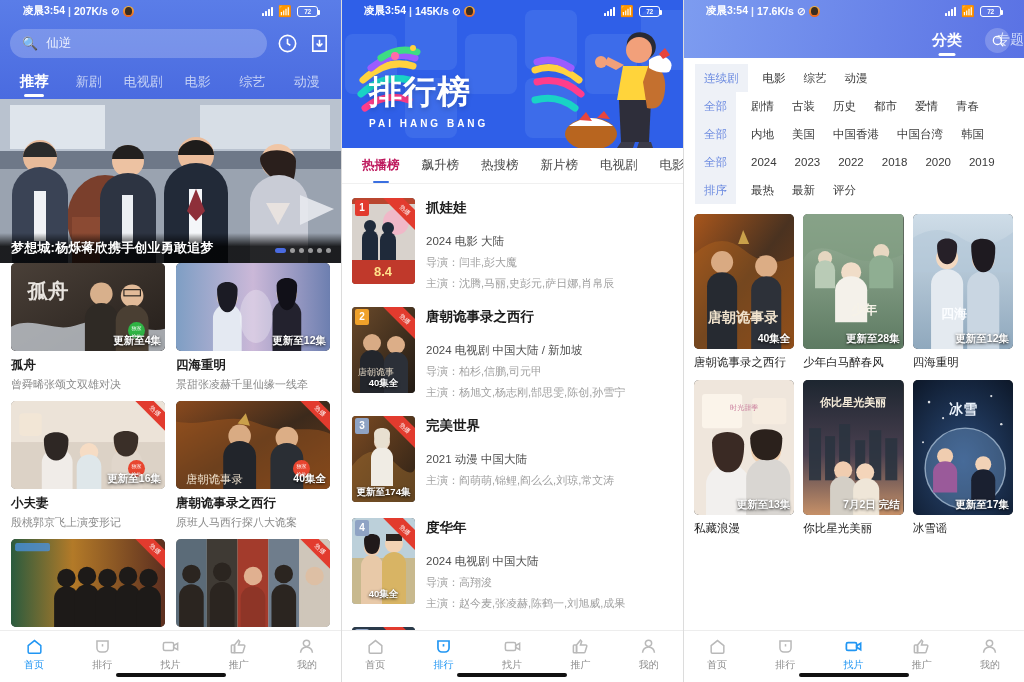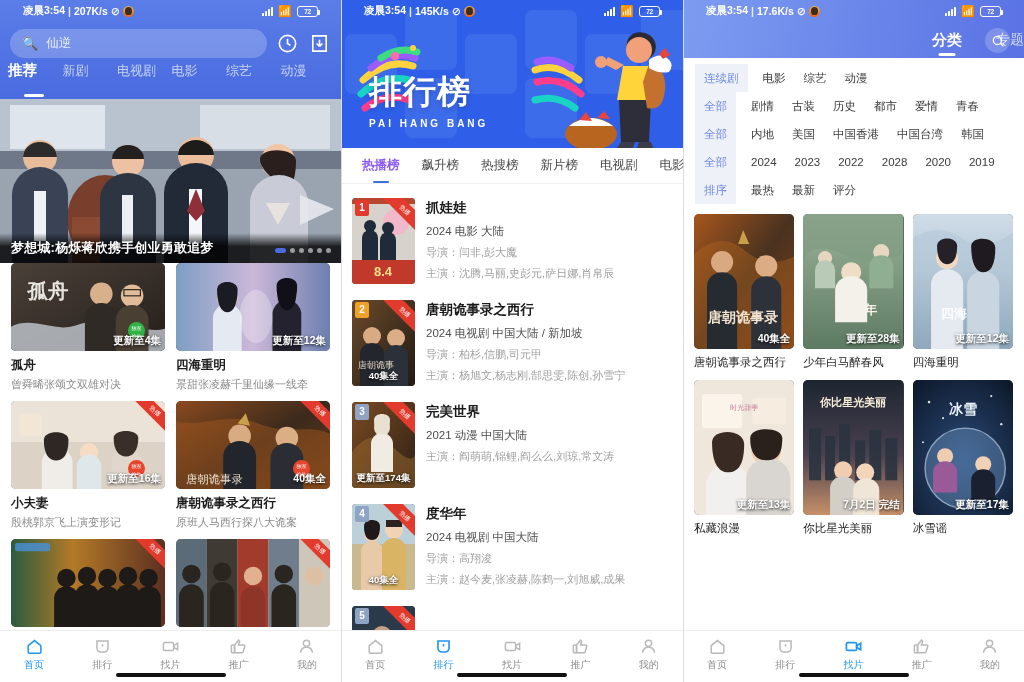--- a/index.html
+++ b/index.html
@@ -50,22 +50,22 @@
   .searchrow { display:flex; align-items:center; padding:7px 10px 8px; gap:9px; }
   .searchbox {
     flex:1; height:29px; background:rgba(255,255,255,.22);
     border-radius:15px; display:flex; align-items:center; padding:0 12px; gap:8px;
   }
   .searchbox .sicon { color:#e6ecff; font-size:13px; }
   .searchbox .sval { color:#eef2ff; font-size:12.5px; }
   .hicon { width:23px;height:23px;color:#fff;flex-shrink:0; }
   .tabsrow { display:flex; align-items:flex-end; padding:0 8px; gap:2px; height:33px; }
   .tab1 {
-    flex:1; text-align:left; font-size:13px; color:#c6d2f5;
-    padding-bottom:19px; position:relative; white-space:nowrap;
+    flex:1; text-align:center; font-size:13px; color:#c6d2f5;
+    padding-bottom:8px; position:relative; white-space:nowrap;
   }
   .tab1.active { color:#fff; font-weight:bold; font-size:14.5px; }
   .tab1.active::after{
     content:""; position:absolute; left:50%; transform:translateX(-50%);
     bottom:2px; width:20px;height:3px;background:#fff;border-radius:2px;
   }
 
   
   .hero { position:relative; height:164px; overflow:hidden; background:#2b2f3a; }
   .hero-art { position:absolute; inset:0; }
@@ -107,40 +107,40 @@
   .p2-hero { background:#2f5fe8; height:148px; position:relative; overflow:hidden; }
   .p2-hero .grid-bg { position:absolute; inset:0; opacity:.22; }
   .rank-logo { position:absolute; left:28px; top:46px;margin-top:24px; }
   .rank-logo .cn { font-size:33px; font-weight:bold; color:#fff; letter-spacing:1px; text-shadow:0 2px 5px rgba(0,0,0,.2); }
   .rank-logo .en { font-size:10px; font-weight:bold; color:#fff; letter-spacing:3px; text-align:center; margin-top:3px; }
   .p2-tabs {
     display:flex; align-items:center; height:36px; padding:0 10px;
     border-bottom:1px solid #f0f0f0; background:#fff; gap:0; overflow:hidden;
   }
   .t2 { font-size:12.5px; color:#4a4a4a; white-space:nowrap; padding:0 11px; position:relative; }
-  .t2.active { color:#8b5cf6; font-weight:bold; }
+  .t2.active { color:#be185d; font-weight:bold; }
   .t2.active::after{content:"";position:absolute;left:50%;transform:translateX(-50%);bottom:-9px;width:16px;height:2.5px;background:#3a6fe0;border-radius:2px;}
   .rank-list { padding:6px 0 0; }
   .rank-item { display:flex; padding:8px 11px; gap:11px; }
   .rk-thumb { width:63px;height:86px;border-radius:4px;overflow:hidden;position:relative;flex-shrink:0;background:#444; }
   .rk-thumb .art{position:absolute;inset:0;}
   .rk-num {
     position:absolute;left:3px;top:2px;width:14px;height:16px;
     color:#fff;font-size:10px;font-weight:bold;text-align:center;line-height:16px;
     border-radius:2px;
   }
   .rk-rib {
     position:absolute; right:-14px; top:5px; width:48px;height:14px;
     background:#e23b2e; transform:rotate(45deg);
     color:#fff;font-size:6px;text-align:center;line-height:14px;
   }
   .rk-ep { position:absolute;left:0;right:0;bottom:3px;text-align:center;color:#fff;font-size:9.5px;font-weight:bold;text-shadow:0 1px 3px #000; }
   .rk-info { flex:1; min-width:0; padding-top:1px; }
   .rk-title { font-size:13.5px; font-weight:bold; color:#1a1a1a; }
-  .rk-meta { font-size:11.5px; color:#4d4d4d; margin-top:7px; }
+  .rk-meta { font-size:11.5px; color:#4d4d4d; margin-top:17px; }
   .rk-line { font-size:11px; color:#a0a0a0; margin-top:6px; white-space:nowrap; overflow:hidden; text-overflow:ellipsis; }
 
   
   .p3-head { background:linear-gradient(100deg,#7d9cf0 0%,#5a72e4 100%); }
   .p3-tabrow { display:flex; align-items:center; justify-content:flex-end; height:36px; position:relative; gap:34px; }
   .t3 { font-size:14px; color:#d3dcfa; position:relative; }
   .t3.active { color:#fff; font-weight:bold; font-size:15px; }
   .t3.active::after{content:"";position:absolute;left:50%;transform:translateX(-50%);bottom:-6px;width:17px;height:2.5px;background:#fff;border-radius:2px;}
   .p3-search {
     position:absolute; right:14px; top:6px; width:25px;height:25px;border-radius:50%;
@@ -817,21 +817,21 @@
       <span class="fchip">美国</span>
       <span class="fchip">中国香港</span>
       <span class="fchip">中国台湾</span>
       <span class="fchip">韩国</span>
     </div>
     <div class="frow">
       <span class="fchip lead">全部</span>
       <span class="fchip">2024</span>
       <span class="fchip">2023</span>
       <span class="fchip">2022</span>
-      <span class="fchip">2028</span>
+      <span class="fchip">2018</span>
       <span class="fchip">2020</span>
       <span class="fchip">2019</span>
     </div>
     <div class="frow">
       <span class="fchip lead">排序</span>
       <span class="fchip">最热</span>
       <span class="fchip">最新</span>
       <span class="fchip">评分</span>
     </div>
   </div>

